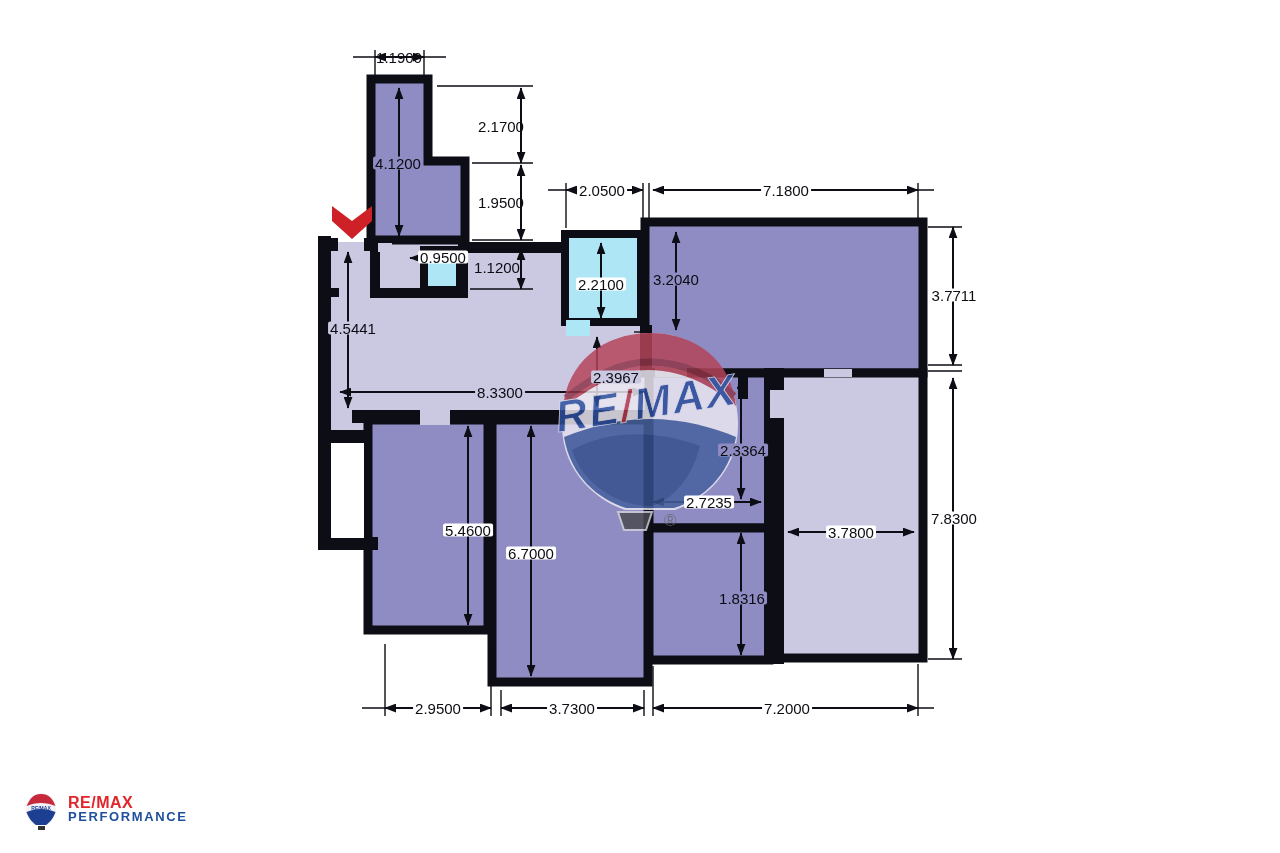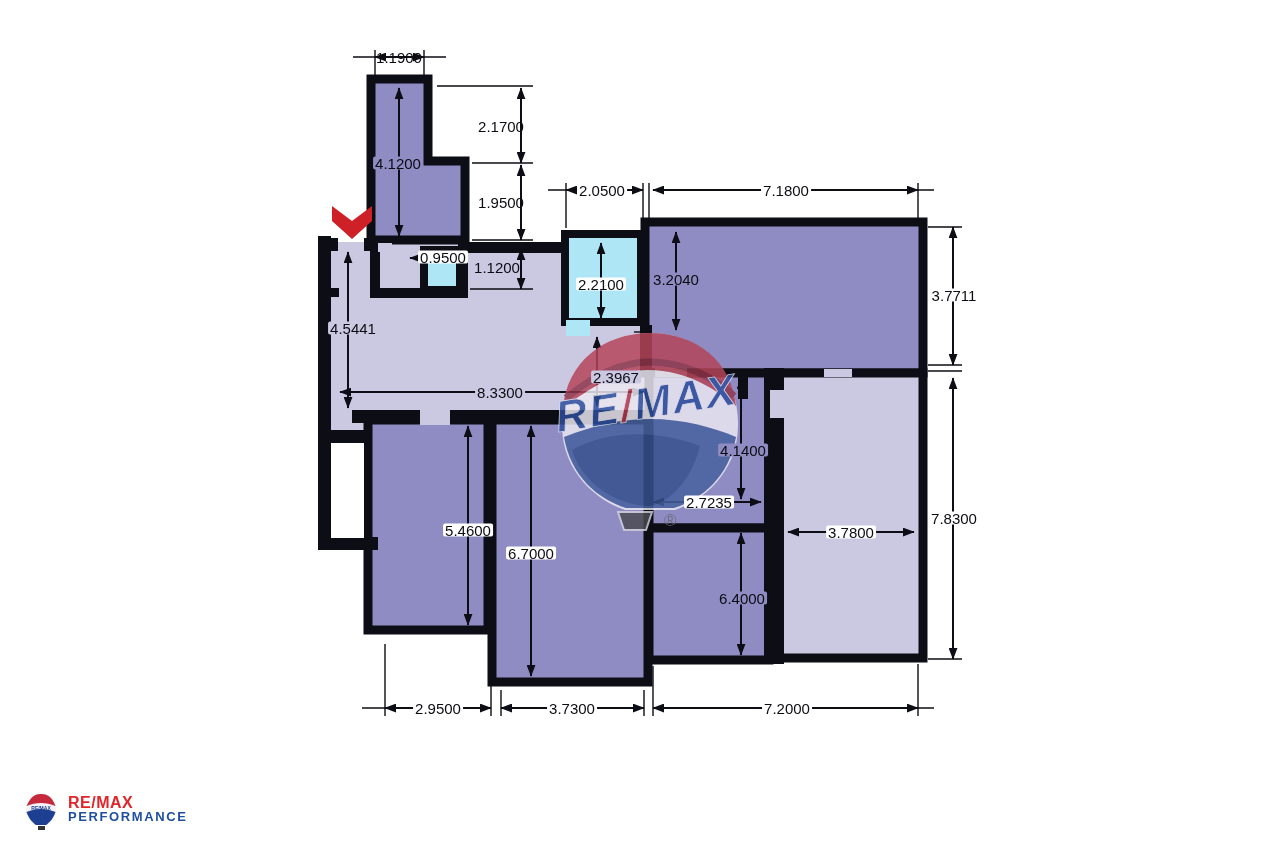--- a/index.html
+++ b/index.html
@@ -159,27 +159,27 @@
   <div class="dim-label lbl-box" style="left:443px;top:257px">0.9500</div>
   <div class="dim-label lbl-plain" style="left:497px;top:267px">1.1200</div>
   <div class="dim-label lbl-box" style="left:602px;top:190px">2.0500</div>
   <div class="dim-label lbl-box" style="left:786px;top:190px">7.1800</div>
   <div class="dim-label lbl-box" style="left:601px;top:284px">2.2100</div>
   <div class="dim-label lbl-med" style="left:676px;top:279px">3.2040</div>
   <div class="dim-label lbl-box" style="left:954px;top:295px">3.7711</div>
   <div class="dim-label lbl-light" style="left:353px;top:328px">4.5441</div>
   <div class="dim-label lbl-light" style="left:500px;top:392px">8.3300</div>
   <div class="dim-label lbl-light" style="left:616px;top:377px">2.3967</div>
-  <div class="dim-label lbl-med" style="left:743px;top:450px">4.1400</div>
+  <div class="dim-label lbl-med" style="left:743px;top:450px">2.3364</div>
   <div class="dim-label lbl-box" style="left:709px;top:502px">2.7235</div>
   <div class="dim-label lbl-box" style="left:851px;top:532px">3.7800</div>
   <div class="dim-label lbl-box" style="left:954px;top:518px">7.8300</div>
   <div class="dim-label lbl-box" style="left:468px;top:530px">5.4600</div>
   <div class="dim-label lbl-box" style="left:531px;top:553px">6.7000</div>
-  <div class="dim-label lbl-med" style="left:742px;top:598px">6.4000</div>
+  <div class="dim-label lbl-med" style="left:742px;top:598px">1.8316</div>
   <div class="dim-label lbl-box" style="left:438px;top:708px">2.9500</div>
   <div class="dim-label lbl-box" style="left:572px;top:708px">3.7300</div>
   <div class="dim-label lbl-box" style="left:787px;top:708px">7.2000</div>
 
   <div id="footer-logo">
     <div style="width:40px;height:40px;"></div>
     <div id="footer-words">
       <span id="footer-wordmark">RE/MAX</span>
       <span id="footer-sub">PERFORMANCE</span>
     </div>

